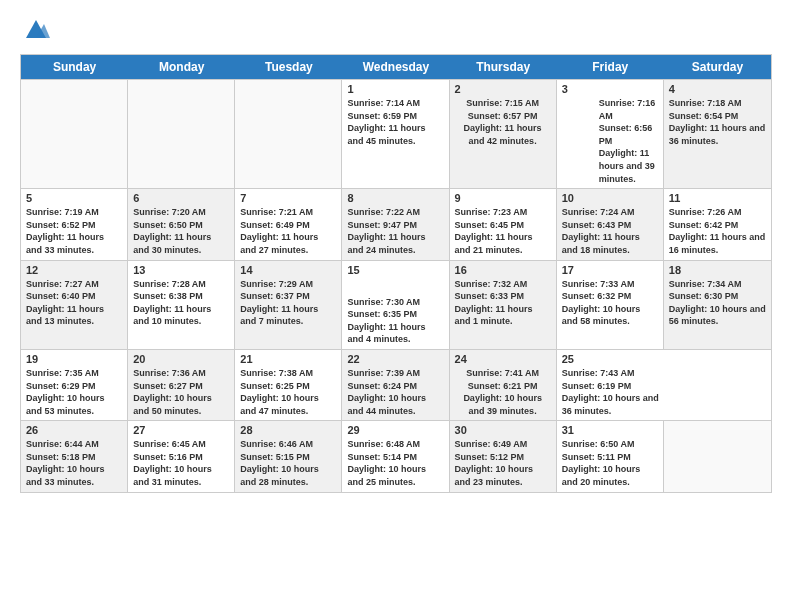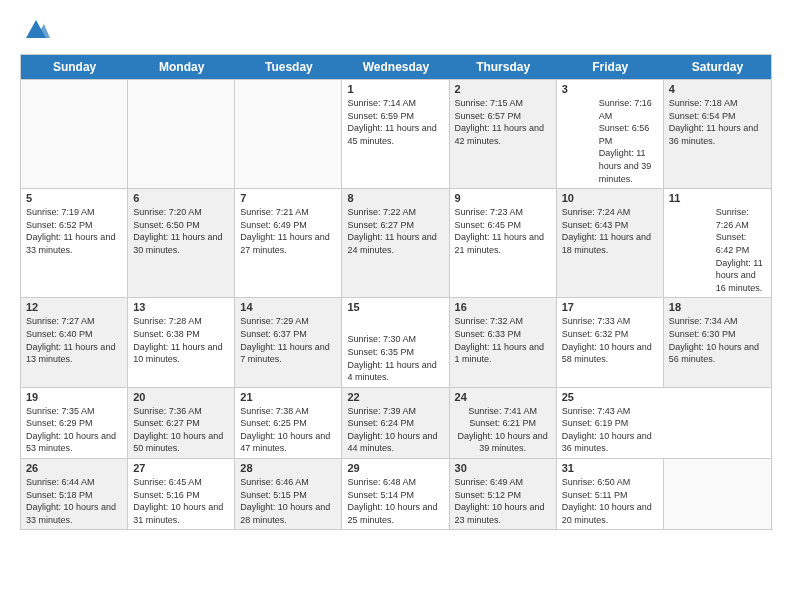--- a/index.html
+++ b/index.html
@@ -111,20 +111,21 @@
     .day-num {
       font-size: 11px;
       font-weight: bold;
       margin-bottom: 2px;
       display: block;
     }
     .cell-info {
       font-size: 9px;
       line-height: 1.4;
       color: #333;
+      font-weight: bold;
     }
   </style>
 </head>
 <body>
 
 <div class="page">
   <div class="header">
     <div class="logo">
       <div class="logo-text">
         <span class="logo-general"></span>
@@ -157,21 +158,21 @@
           <div class="cal-cell empty"></div>
           <div class="cal-cell empty"></div>
           <div class="cal-cell">
             <span class="day-num">1</span>
             <div class="cell-info" style="white-space: pre-line;">Sunrise: 7:14 AM
 Sunset: 6:59 PM
 Daylight: 11 hours and 45 minutes.</div>
           </div>
           <div class="cal-cell shaded">
             <span class="day-num">2</span>
-            <div class="cell-info" style="white-space: pre-line;">Sunrise: 7:15 AM
+            <div class="cell-info" style="white-space: pre-line; text-align: center;">Sunrise: 7:15 AM
 Sunset: 6:57 PM
 Daylight: 11 hours and 42 minutes.</div>
           </div>
           <div class="cal-cell">
             <span class="day-num">3</span>
             <div class="cell-info" style="white-space: pre-line; margin-left: 37px;">Sunrise: 7:16 AM
 Sunset: 6:56 PM
 Daylight: 11 hours and 39 minutes.</div>
           </div>
           <div class="cal-cell shaded">
@@ -196,38 +197,38 @@
           </div>
           <div class="cal-cell">
             <span class="day-num">7</span>
             <div class="cell-info" style="white-space: pre-line;">Sunrise: 7:21 AM
 Sunset: 6:49 PM
 Daylight: 11 hours and 27 minutes.</div>
           </div>
           <div class="cal-cell shaded">
             <span class="day-num">8</span>
             <div class="cell-info" style="white-space: pre-line;">Sunrise: 7:22 AM
-Sunset: 6:27 PM
+Sunset: 9:47 PM
 Daylight: 11 hours and 24 minutes.</div>
           </div>
           <div class="cal-cell">
             <span class="day-num">9</span>
             <div class="cell-info" style="white-space: pre-line;">Sunrise: 7:23 AM
 Sunset: 6:45 PM
 Daylight: 11 hours and 21 minutes.</div>
           </div>
           <div class="cal-cell shaded">
             <span class="day-num">10</span>
             <div class="cell-info" style="white-space: pre-line;">Sunrise: 7:24 AM
 Sunset: 6:43 PM
 Daylight: 11 hours and 18 minutes.</div>
           </div>
           <div class="cal-cell">
             <span class="day-num">11</span>
-            <div class="cell-info" style="white-space: pre-line; margin-left: 47px;">Sunrise: 7:26 AM
+            <div class="cell-info" style="white-space: pre-line;">Sunrise: 7:26 AM
 Sunset: 6:42 PM
 Daylight: 11 hours and 16 minutes.</div>
           </div>
         </div>
         <div class="cal-row">
           <div class="cal-cell shaded">
             <span class="day-num">12</span>
             <div class="cell-info" style="white-space: pre-line;">Sunrise: 7:27 AM
 Sunset: 6:40 PM
 Daylight: 11 hours and 13 minutes.</div>

